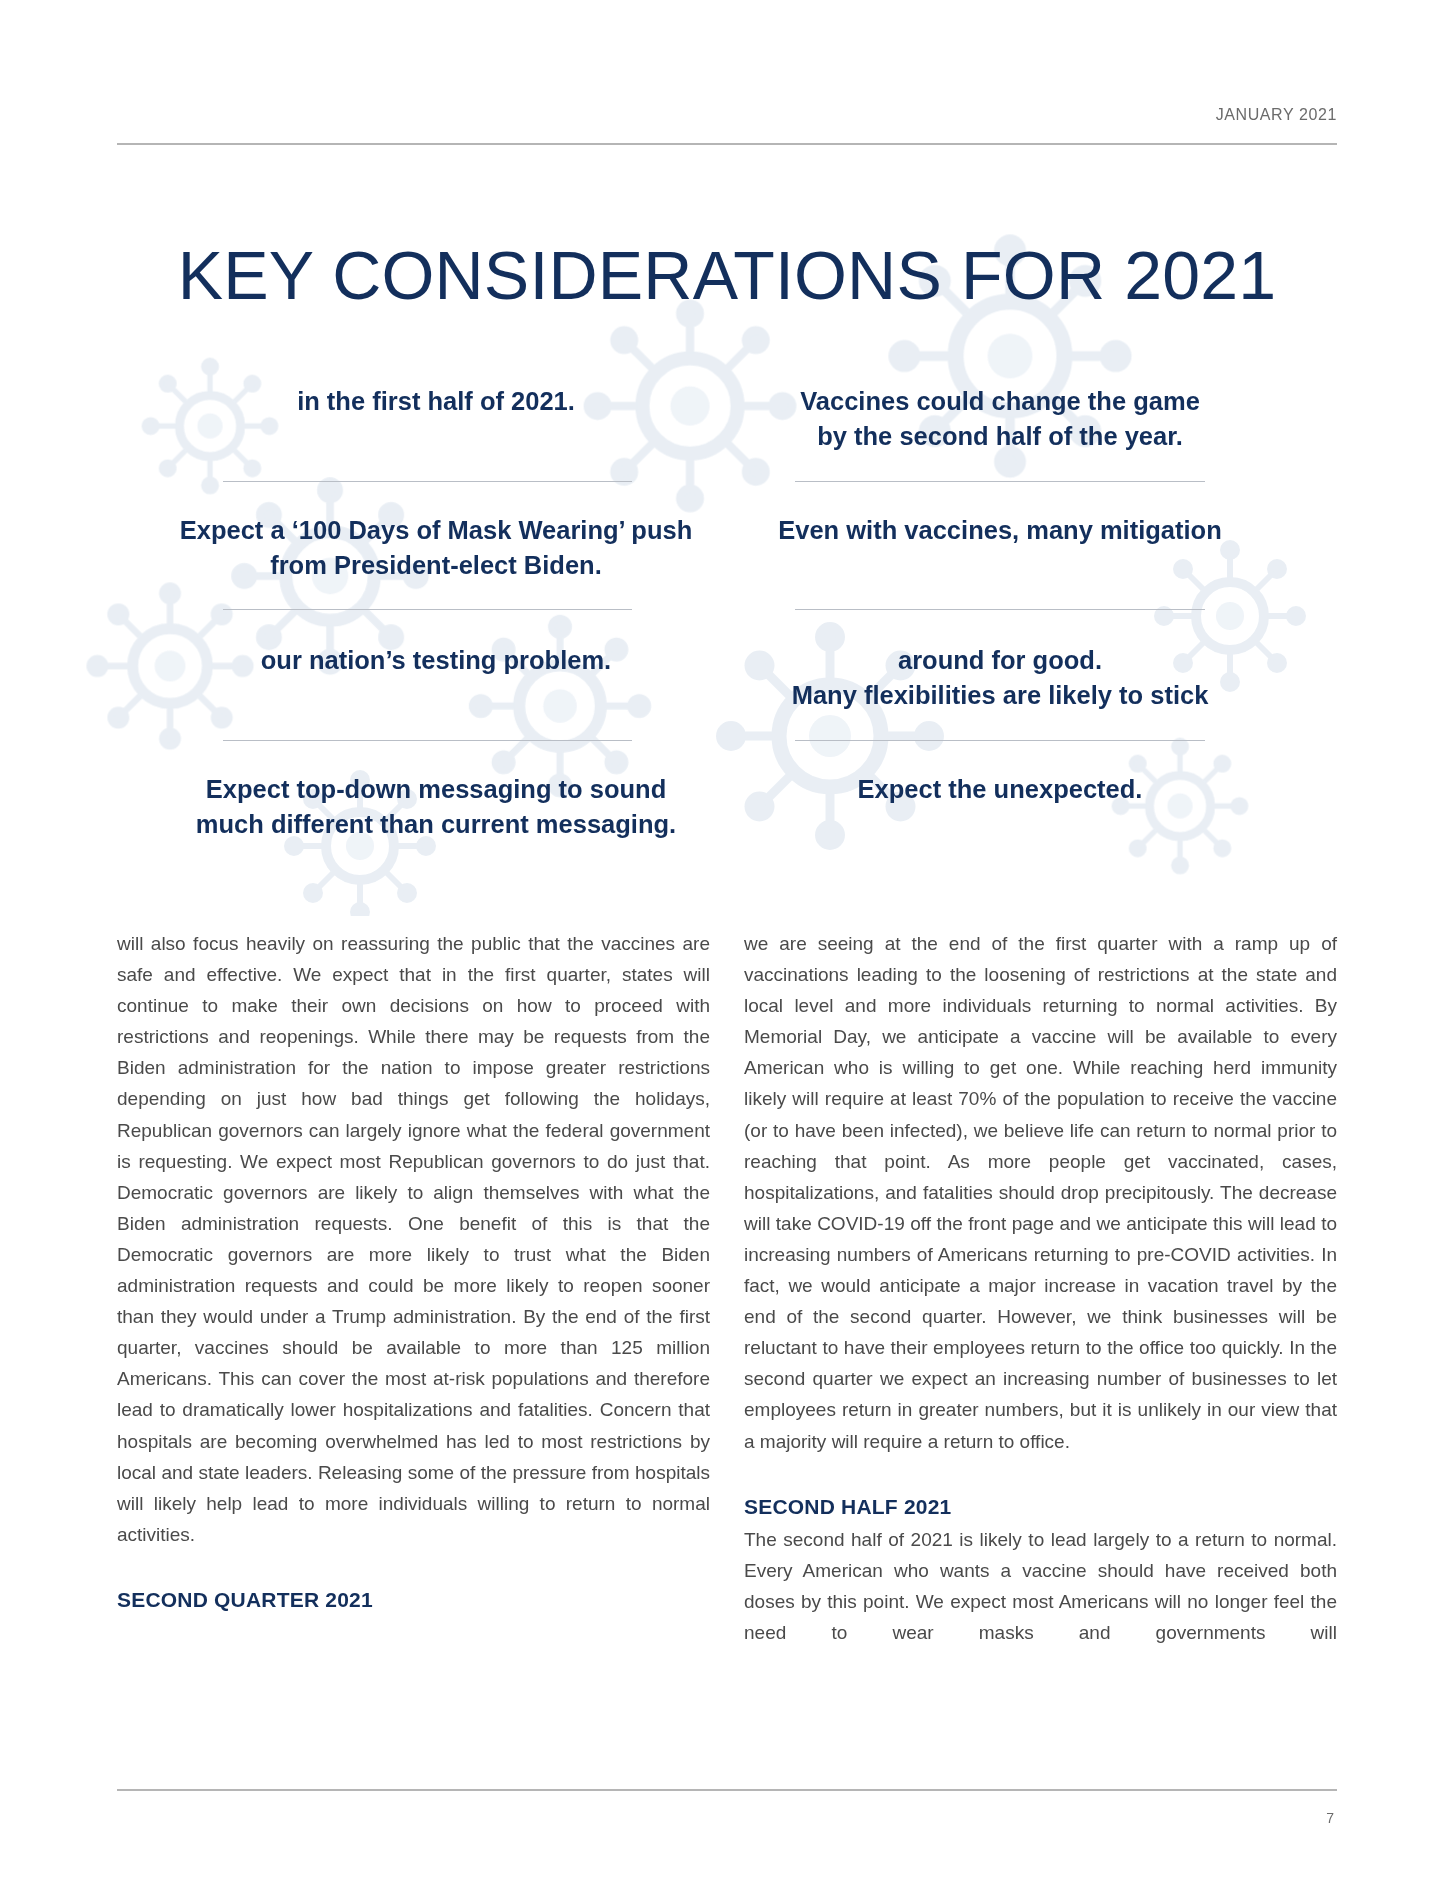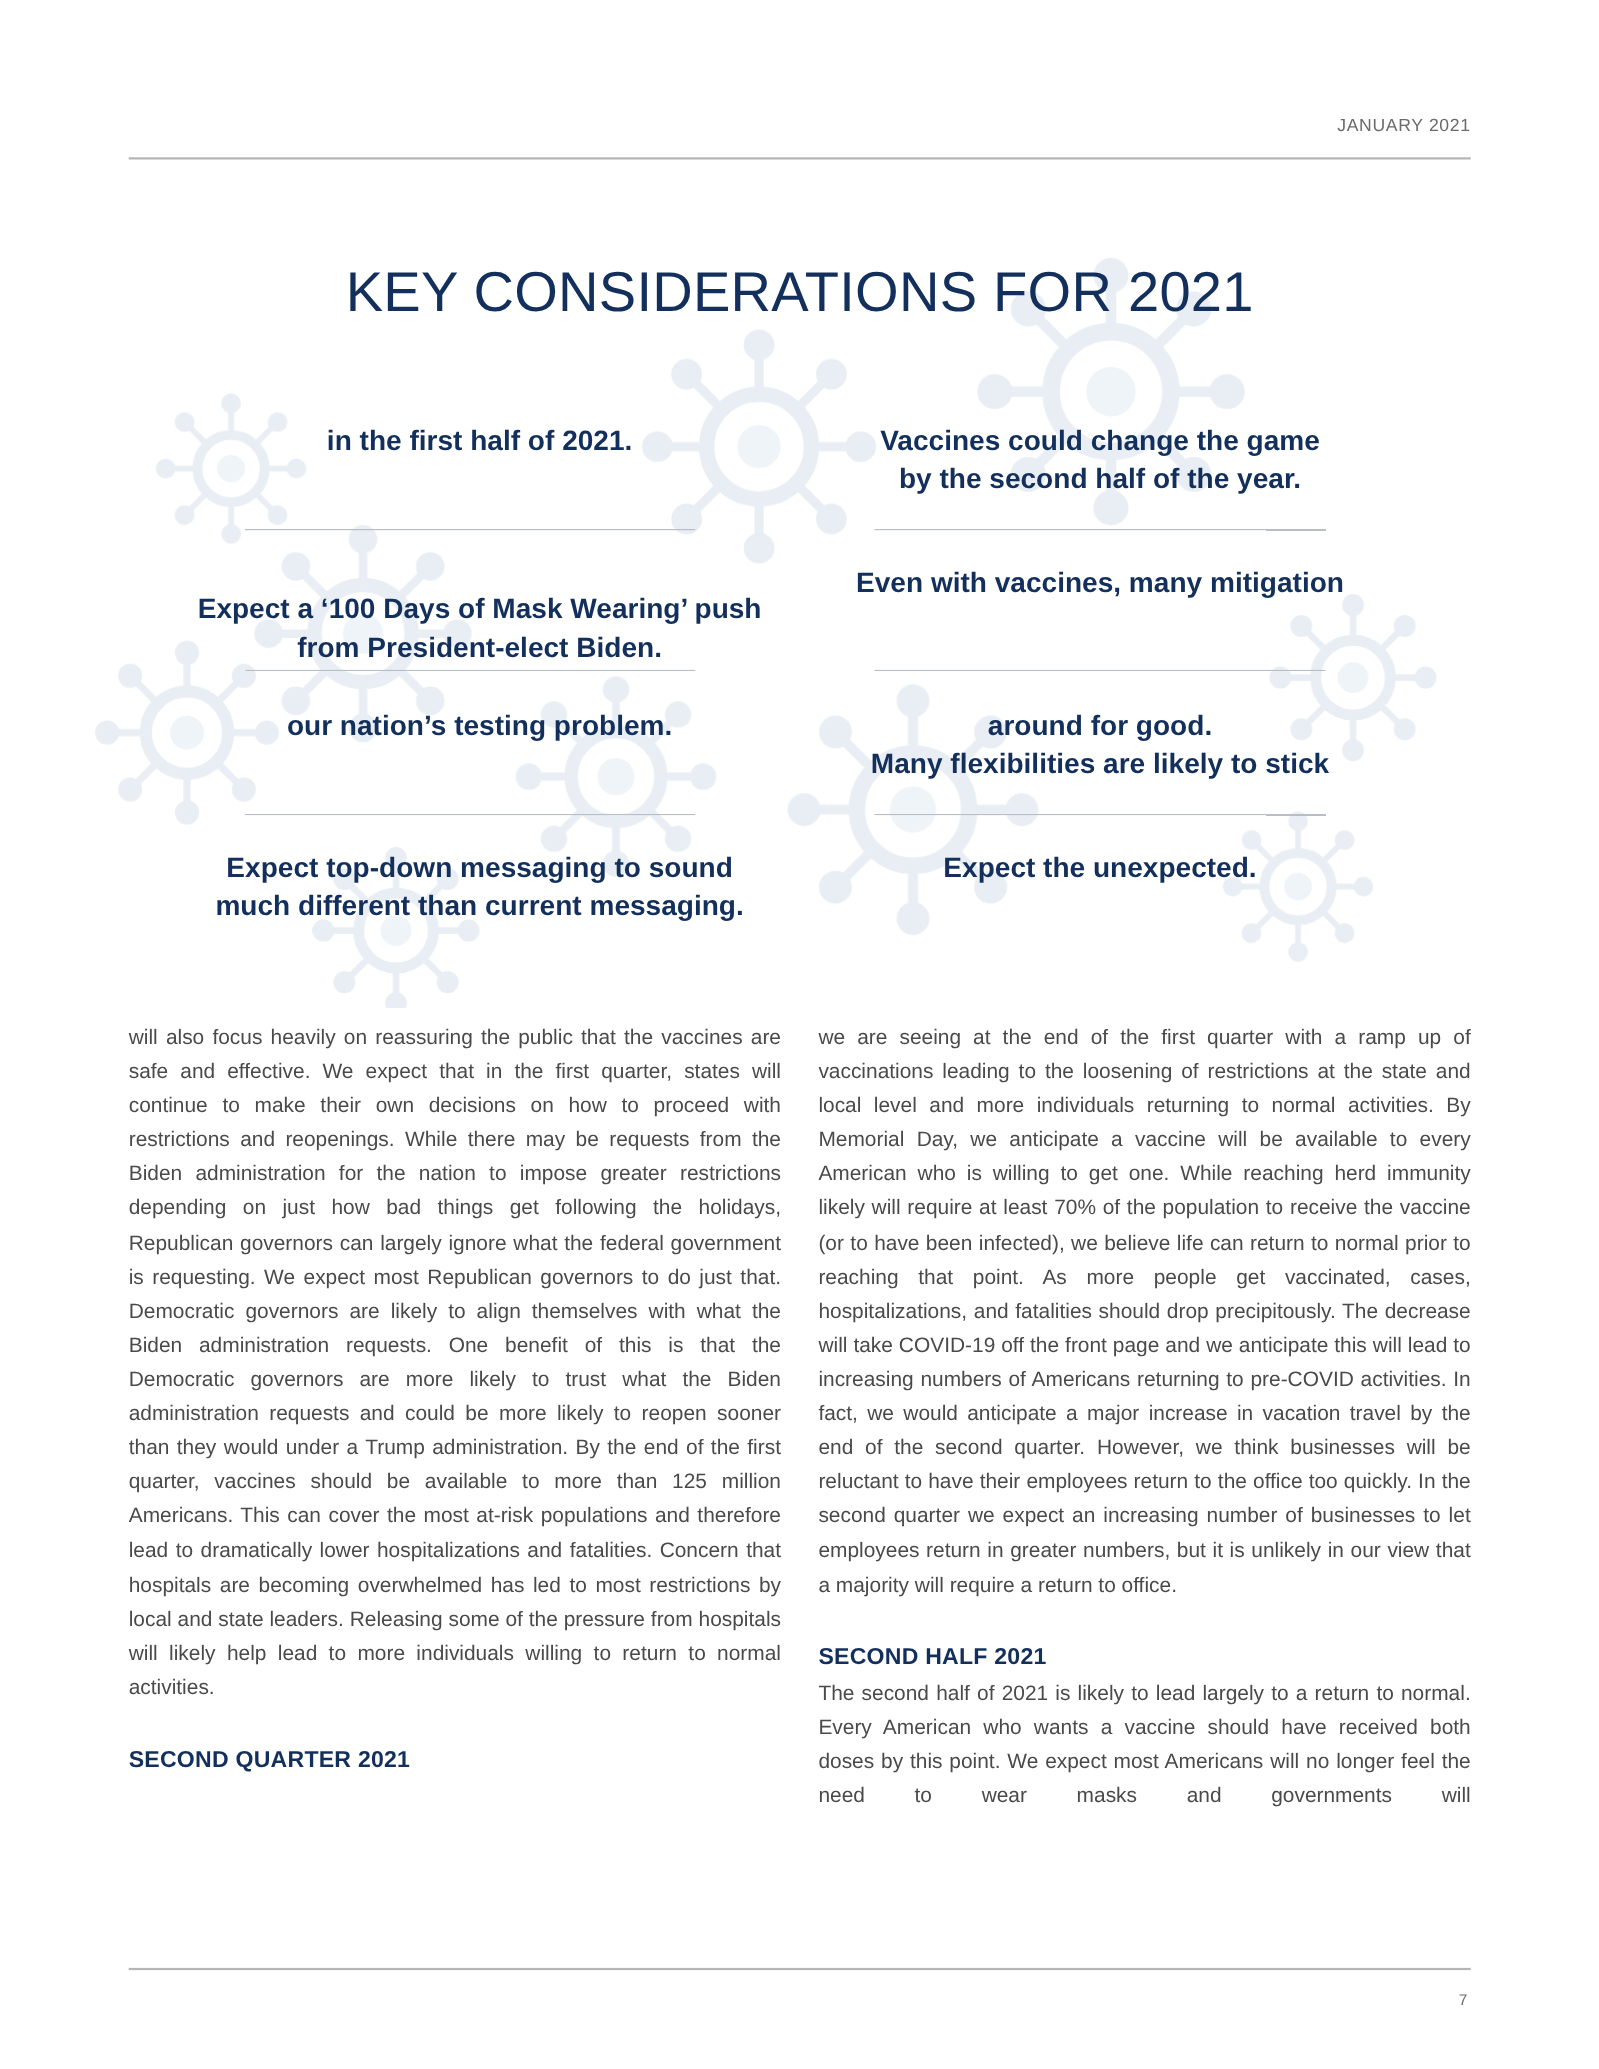--- a/index.html
+++ b/index.html
@@ -10,21 +10,21 @@
   .header-date { position:absolute; top:90px; right:117px; font-size:16px; letter-spacing:0.6px;
                  color:#6b6b6b; }
   .rule { position:absolute; left:117px; width:1220px; height:0; border-top:2px solid #b5b5b5; }
   .rule.top { top:127px; }
   .rule.bottom { top:1773px; }
   .page-num { position:absolute; top:1794px; right:120px; font-size:14px; color:#6b6b6b; }
 
   .bg-viruses { position:absolute; left:0; top:0; width:1454px; height:900px; pointer-events:none; }
 
   .title { position:absolute; top:220px; left:0; width:1454px; text-align:center;
-           font-size:51px; color:#132f5c; letter-spacing:0.2px; font-weight:normal; }
+           font-size:68px; color:#132f5c; letter-spacing:0.2px; font-weight:normal; }
 
   .kp { position:absolute; width:560px; text-align:center; color:#132f5c;
         font-size:25.5px; font-weight:bold; line-height:35px; }
   .kp.left { left:156px; }
   .kp.right { left:720px; }
   .kp-divider { position:absolute; height:0; border-top:1.5px solid #b9bec6; }
   .kp-divider.left { left:223px; width:409px; }
   .kp-divider.right { left:795px; width:410px; }
 
   .col { position:absolute; top:912px; width:593px; color:#4a4a4a; font-size:19px;
@@ -82,21 +82,21 @@
   <div class="header-date">JANUARY 2021</div>
   <div class="rule top"></div>
 
   <h1 class="title" style="margin:0;">KEY CONSIDERATIONS FOR 2021</h1>
 
   <div class="kp left" style="top:368px;">
     <div>in the first half of 2021.</div>
   </div>
   <div class="kp-divider left" style="top:465px;"></div>
 
-  <div class="kp left" style="top:497px;margin-top:24px;">
+  <div class="kp left" style="top:497px;">
     <div>Expect a ‘100 Days of Mask Wearing’ push</div>
     <div>from President-elect Biden.</div>
   </div>
   <div class="kp-divider left" style="top:593px;"></div>
 
   <div class="kp left" style="top:627px;">
     <div>our nation’s testing problem.</div>
   </div>
   <div class="kp-divider left" style="top:724px;"></div>
 

